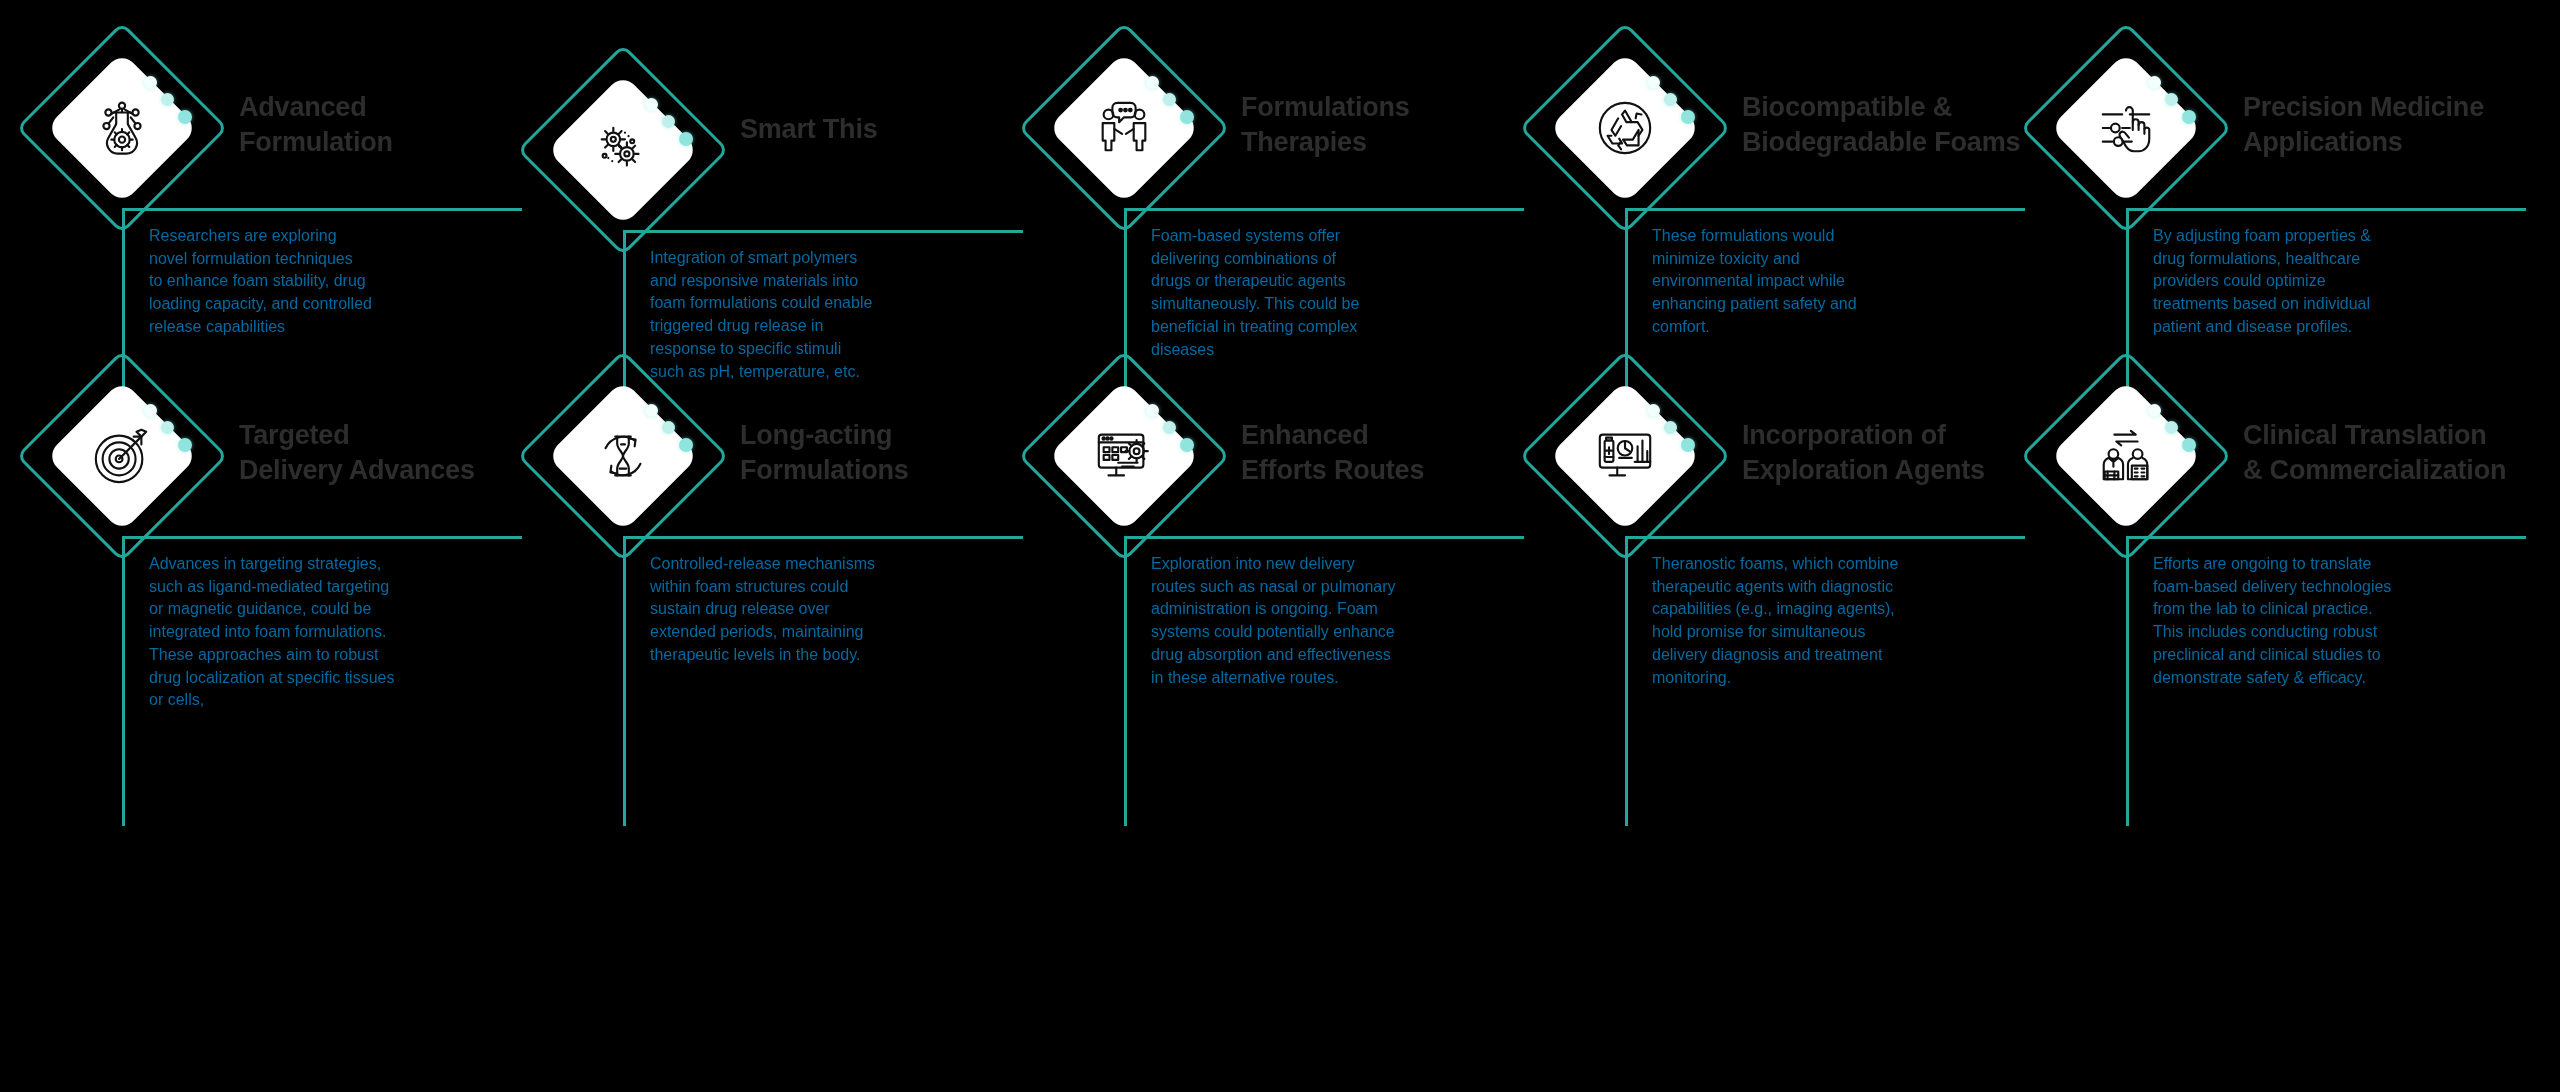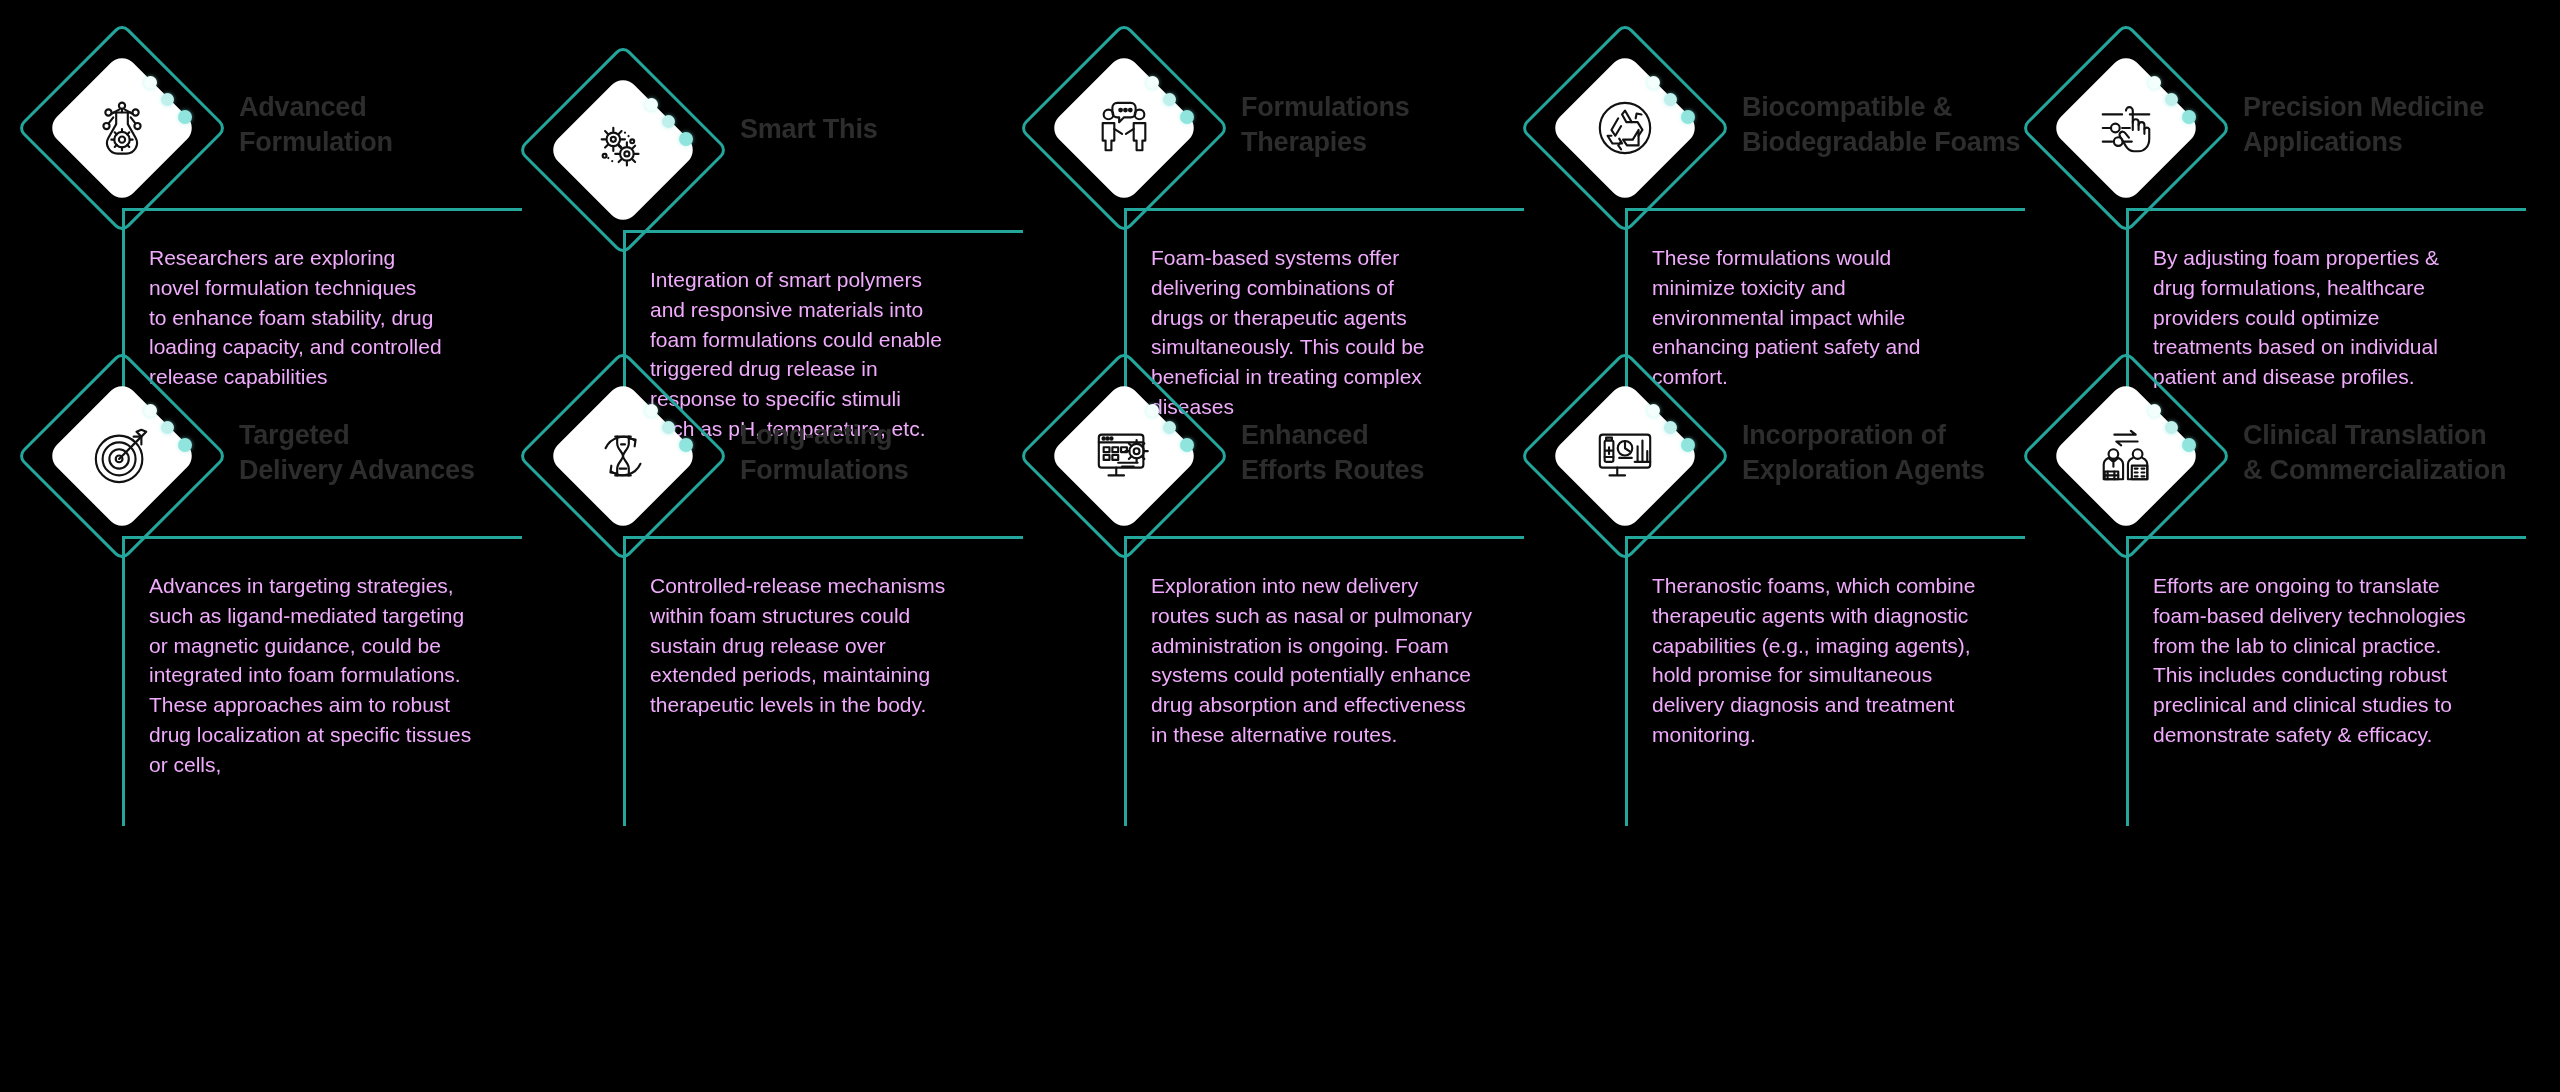--- a/index.html
+++ b/index.html
@@ -111,25 +111,25 @@
     top: 178px;
     width: 3px;
     height: 290px;
     background: #23a79c;
   }
 
   
   .card-body {
     position: absolute;
     left: 125px;
-    top: 213px;
+    top: 195px;
     width: 380px;
-    font-size: 21px;
+    font-size: 16px;
     line-height: 1.42;
-    color: #f0abfc;
+    color: #0369a1;
     white-space: pre-line;
   }
 
   .card.tall .vline { height: 290px; }
 </style>
 </head>
 <body>
 
 <div id="board">
 

